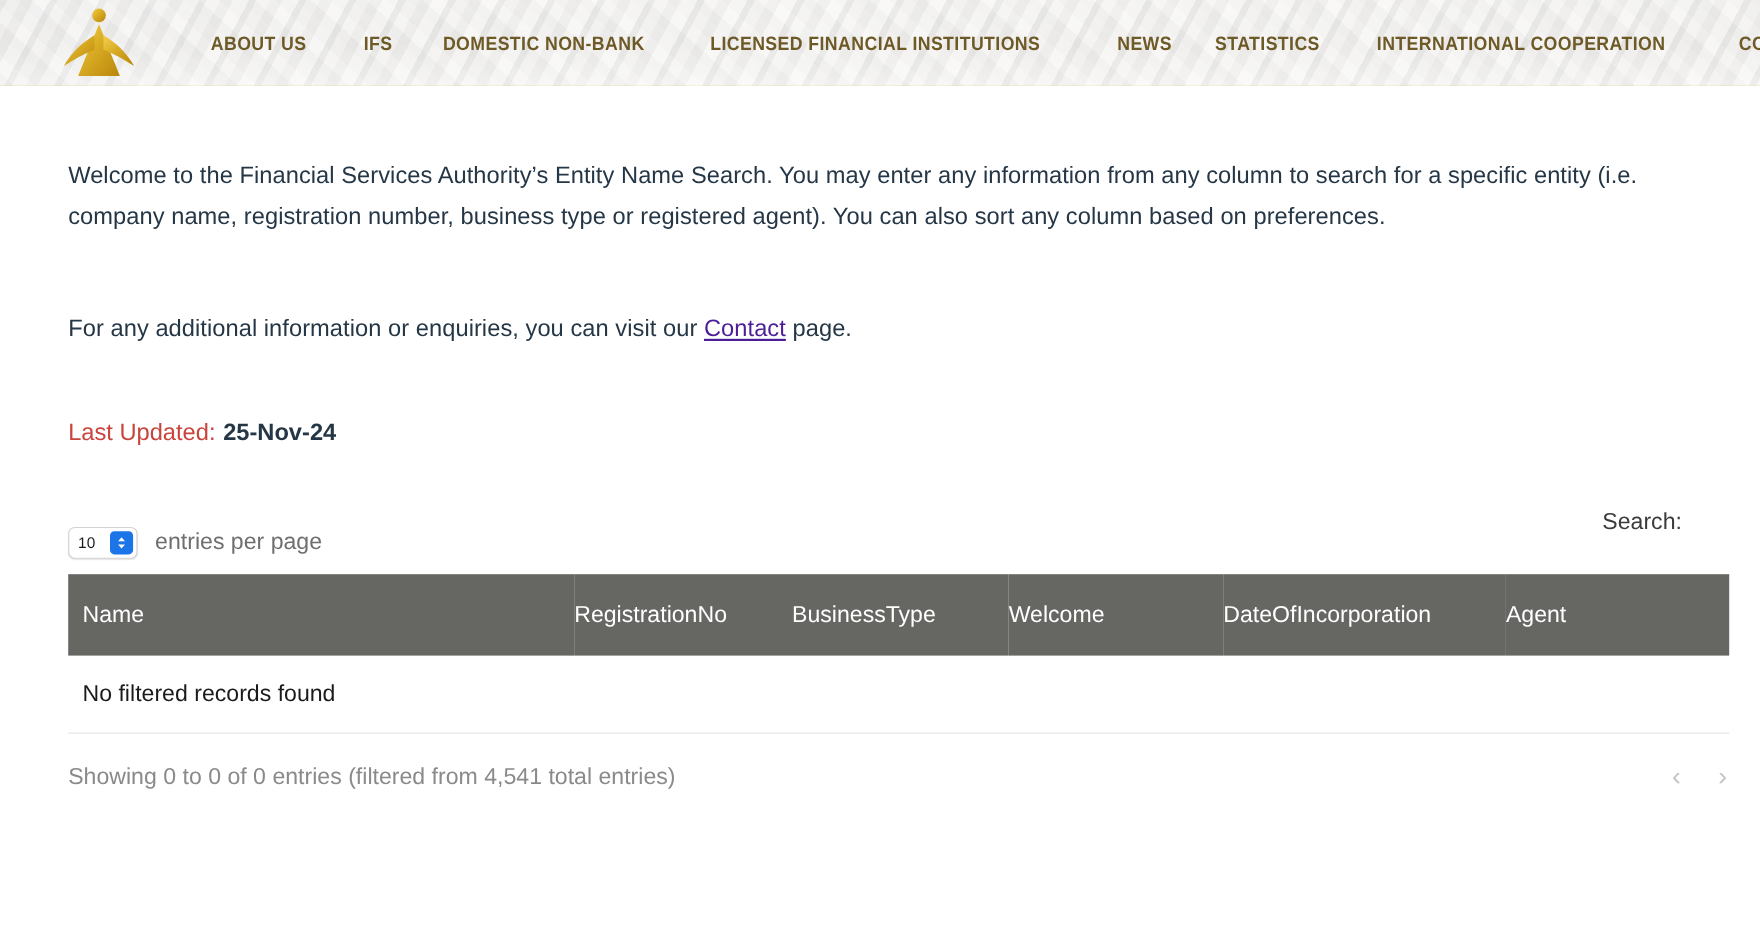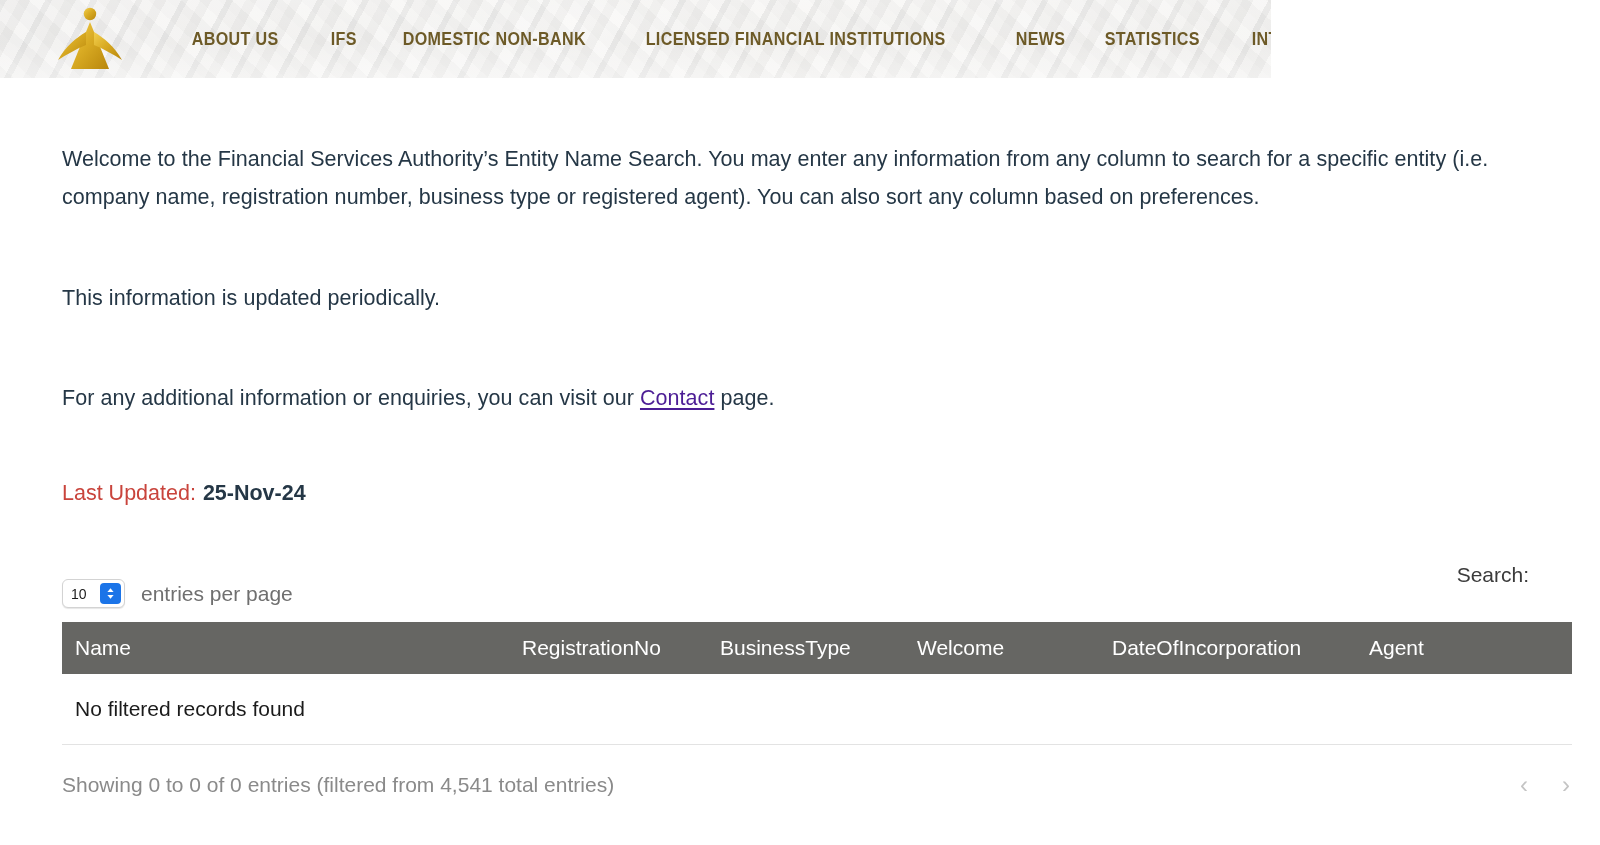--- a/index.html
+++ b/index.html
@@ -8,21 +8,21 @@
     margin: 0; padding: 0;
     width: 1600px; height: 845px;
     background: #ffffff;
     font-family: "Liberation Sans", "DejaVu Sans", sans-serif;
     overflow: hidden;
   }
 
   
   .banner {
     position: relative;
-    width: 1271px;
+    width: 1600px;
     height: 78px;
     overflow: hidden;
     background: #fde047;
   }
   .banner-photo {
     position: absolute;
     inset: 0;
     
     background-color: #cfcdc8;
     background-image:
@@ -213,21 +213,21 @@
     margin-top: 14px;
     table-layout: fixed;
   }
   table.dt thead th {
     background: #666663;
     color: #ffffff;
     font-size: 21px;
     font-weight: 400;
     text-align: left;
     padding: 14px 0 14px 0;
-    height: 52px;
+    height: 74px;
     vertical-align: middle;
     cursor: pointer;
   }
   table.dt thead th:first-child { padding-left: 13px; }
   table.dt tbody td {
     font-size: 21px;
     color: #1b1b1b;
     padding: 23px 0 23px 13px;
     border-bottom: 1px solid #e3e3e3;
     text-align: left;
@@ -299,21 +299,20 @@
       <a class="nav-item sp" href="#">CONTACT US</a>
     </nav>
 
   </div>
 </div>
 
 <div class="content">
 
   <p class="para para-1">Welcome to the Financial Services Authority’s Entity Name Search. You may enter any information from any column to search for a specific entity (i.e. company name, registration number, business type or registered agent). You can also sort any column based on preferences.</p>
 
-  <p class="para para-2">This information is updated periodically.</p>
 
   <p class="para para-3"><span>For any additional information or enquiries, you can visit our </span><a class="contact-link" href="#">Contact</a><span> page.</span></p>
 
   <div class="updated-row">
     <span class="updated-label">Last Updated:</span><span class="updated-value">25-Nov-24</span>
   </div>
 
   <div class="controls">
 
     <div class="len-wrap">

